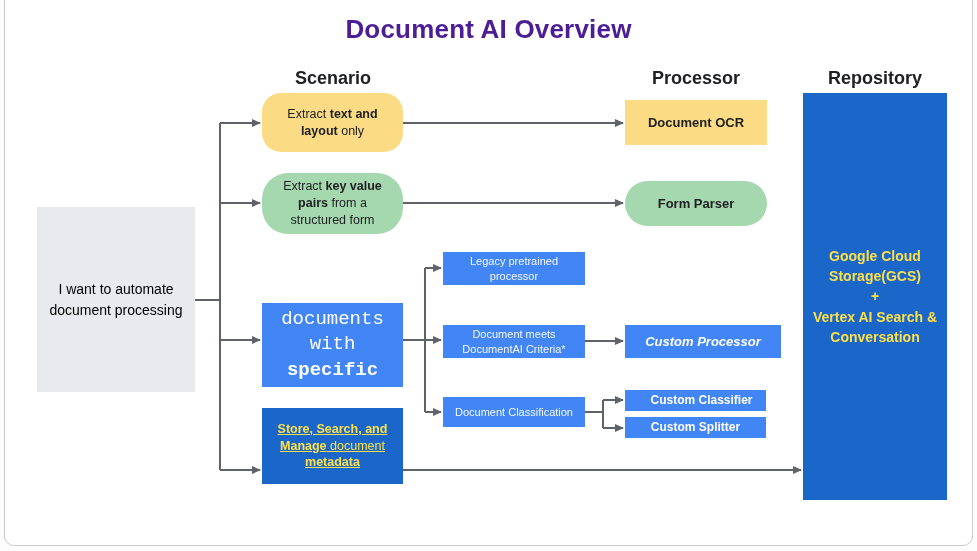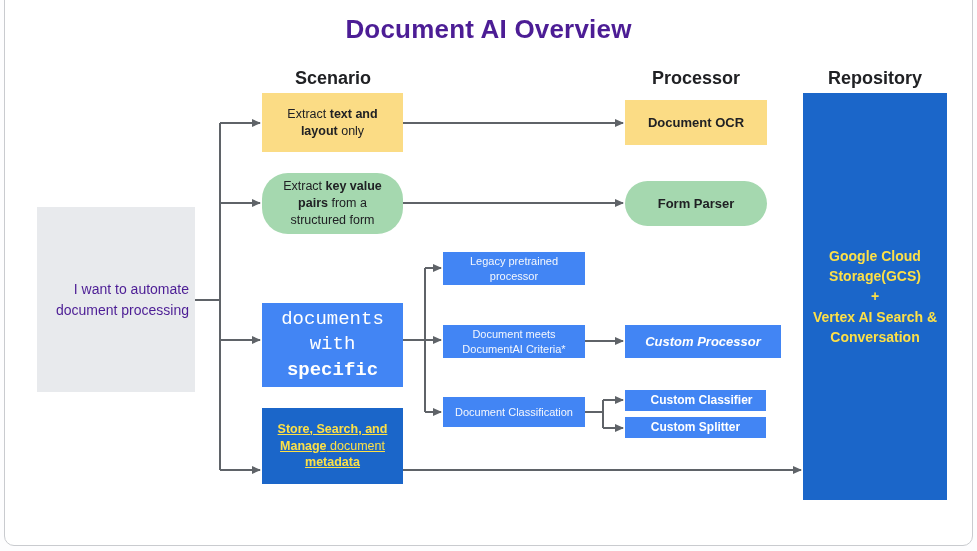--- a/index.html
+++ b/index.html
@@ -23,21 +23,21 @@
     text-align:center;
   }
   .hdr-scenario{left:263px;width:140px;}
   .hdr-processor{left:625px;width:142px;}
   .hdr-repository{left:803px;width:144px;}
   svg.connectors{position:absolute;left:0;top:0;}
   .node{
     position:absolute;display:flex;align-items:center;justify-content:center;
     text-align:center;box-sizing:border-box;line-height:1.35;
   }
-  .node-gray{background:#e8eaed;color:#4c1d95;font-size:14px;line-height:1.5;padding:6px;text-align:right;}
+  .node-gray{background:#e8eaed;color:#000000;font-size:14px;line-height:1.5;padding:6px;}
   .node-yellow{background:#fbdc85;color:#202124;font-size:12.5px;padding:4px 9px;}
   .node-green{background:#a5d8af;color:#202124;font-size:12.5px;padding:4px 9px;border-radius:26px;}
   .node-blue{background:#4285f4;color:#ffffff;font-size:12.5px;padding:4px 8px;}
   .node-blue-sm{background:#4285f4;color:#f4f7fd;font-size:11px;padding:2px 5px;}
   .node-darkblue{background:#1b66c9;color:#fde047;font-size:12.5px;padding:4px 10px;}
   .proc-label{font-size:13px;}
   .proc-label-sm{font-size:12px;}
   .repo{white-space:pre-line;font-size:14px;line-height:1.45;padding:8px;}
 </style>
 </head>
@@ -79,21 +79,21 @@
       <path d="M603 400 H623" marker-end="url(#arw)"></path>
       <path d="M603 428 H623" marker-end="url(#arw)"></path>
       <path d="M403 470 H801" marker-end="url(#arw)"></path>
     </g>
   </svg>
 
   <div class="node node-gray" style="left:37px;top:207px;width:158px;height:185px;">
       <span><span>I want to automate document processing</span></span>
     </div>
 
-  <div class="node node-yellow" style="left:262px;top:93px;width:141px;height:59px;">
+  <div class="node node-yellow" style="left:262px;top:93px;width:141px;height:59px;border-radius:19px;">
       <span><span>Extract </span><span style="font-weight: 700;">text and layout</span><span> only</span></span>
     </div>
 
   <div class="node node-yellow proc-label" style="left:625px;top:100px;width:142px;height:45px;">
       <span><span style="font-weight: 700;">Document OCR</span></span>
     </div>
 
   <div class="node node-green" style="left:262px;top:173px;width:141px;height:61px;">
       <span><span>Extract </span><span style="font-weight: 700;">key value pairs</span><span> from a structured form</span></span>
     </div>

